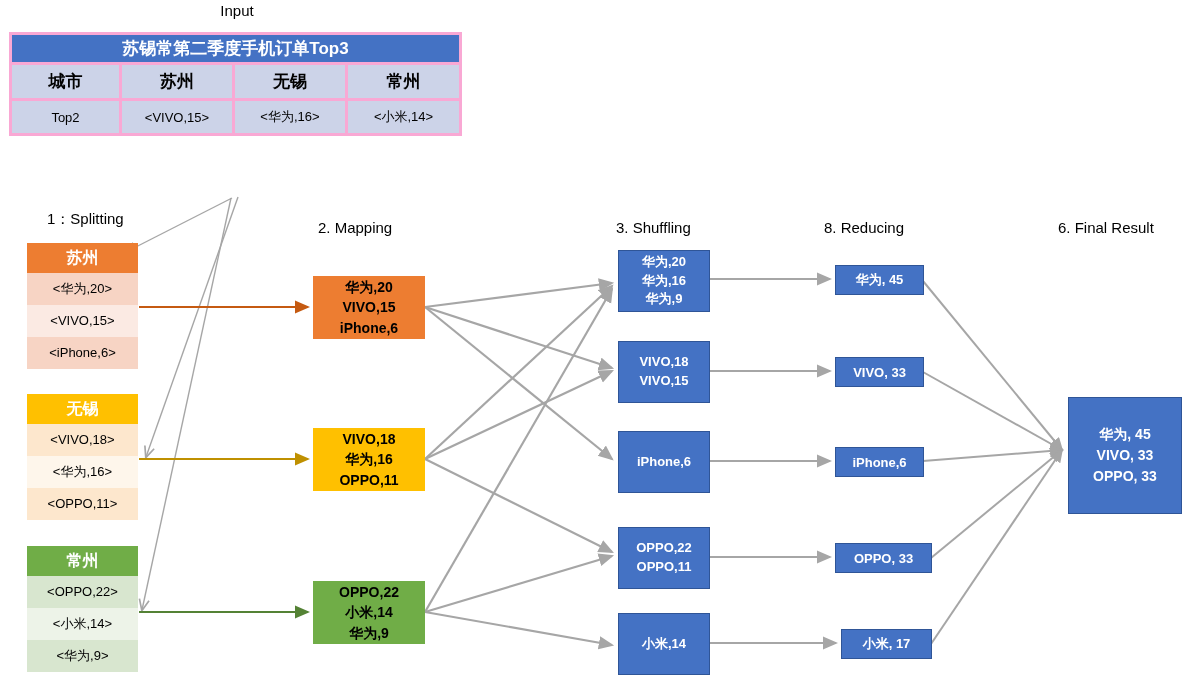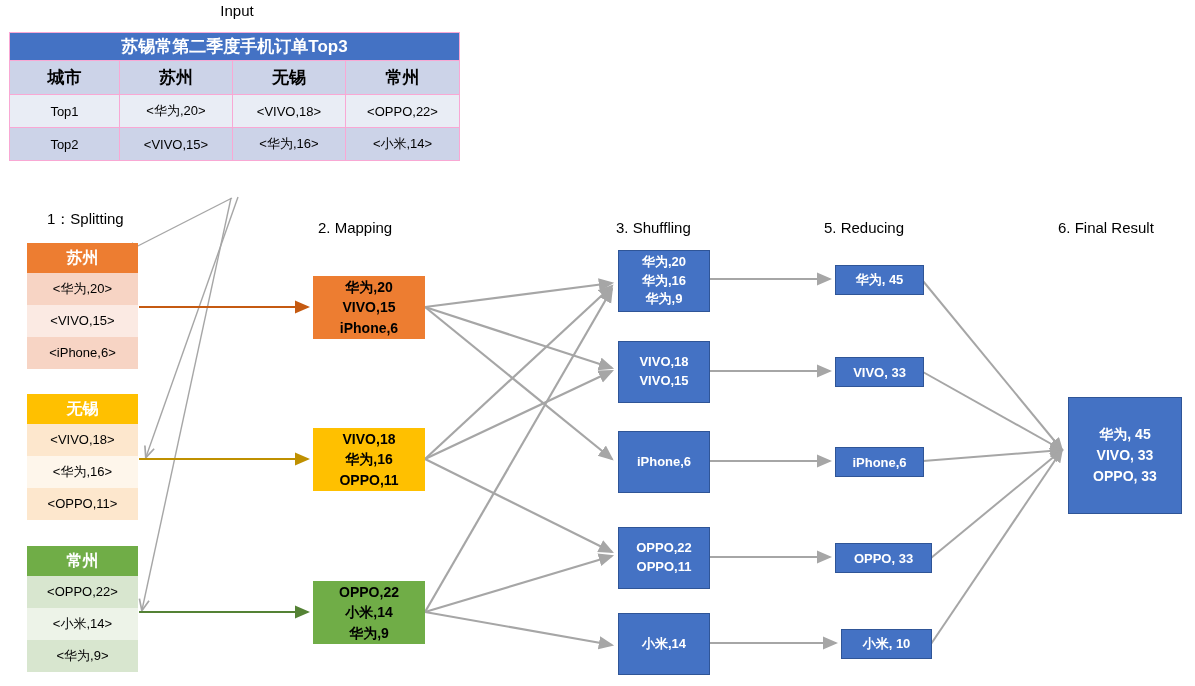--- a/index.html
+++ b/index.html
@@ -6,21 +6,21 @@
   body{width:1195px;height:686px;position:relative;overflow:hidden;
        font-family:"Liberation Sans","DejaVu Sans",sans-serif;color:#000;}
   #stage{position:absolute;left:0;top:0;width:1195px;height:686px;padding-left:15px;}
   svg.arrows{position:absolute;left:0;top:0;width:1195px;height:686px;pointer-events:none;}
 
   
   #input-label{position:absolute;left:197px;top:2px;width:80px;text-align:center;
                font-size:15px;}
   #input-table{position:absolute;left:9px;top:32px;width:450px;
                border-collapse:collapse;table-layout:fixed;}
-  #input-table td{border:1px solid #f9a8d4;text-align:center;font-size:13px;
+  #input-table td{border:3px solid #f9a8d4;text-align:center;font-size:13px;
                   padding:0;height:32px;vertical-align:middle;}
   #input-table tr.title td{background:#4472c4;color:#fff;font-size:17px;font-weight:bold;height:27px;}
   #input-table tr.head td{background:#ccd3e8;font-size:17px;font-weight:bold;height:33px;margin-top:24px;}
   #input-table tr.r-odd td{background:#e9edf5;}
   #input-table tr.r-even td{background:#ccd3e8;}
   #input-table col.c0{width:110px;}
   #input-table col.c1{width:113px;}
   #input-table col.c2{width:113px;}
   #input-table col.c3{width:114px;}
 
@@ -149,39 +149,33 @@
     <tbody>
       <tr class="title">
         <td colspan="4">苏锡常第二季度手机订单Top3</td>
       </tr>
       <tr class="head">
         <td>城市</td>
         <td>苏州</td>
         <td>无锡</td>
         <td>常州</td>
       </tr>
-      <tr class="r-odd">
-        <td>Top1</td>
-        <td>&lt;华为,20&gt;</td>
-        <td>&lt;VIVO,18&gt;</td>
-        <td>&lt;OPPO,22&gt;</td>
-      </tr>
       <tr class="r-even">
         <td>Top2</td>
         <td>&lt;VIVO,15&gt;</td>
         <td>&lt;华为,16&gt;</td>
         <td>&lt;小米,14&gt;</td>
       </tr>
     </tbody>
   </table>
 
   <div class="stage-title" style="left:47px;top:210px;">1：Splitting</div>
   <div class="stage-title" style="left:318px;top:219px;">2. Mapping</div>
   <div class="stage-title" style="left:616px;top:219px;text-align:center;">3. Shuffling</div>
-  <div class="stage-title" style="left:824px;top:219px;">5. Reducing</div>
+  <div class="stage-title" style="left:824px;top:219px;">8. Reducing</div>
   <div class="stage-title" style="left:1058px;top:219px;">6. Final Result</div>
 
   <div class="split-group sg-orange" style="top:243px;">
     <div class="split-head">苏州</div>
     <div class="split-row r1">&lt;华为,20&gt;</div>
     <div class="split-row r2">&lt;VIVO,15&gt;</div>
     <div class="split-row r3">&lt;iPhone,6&gt;</div>
   </div>
 
   <div class="split-group sg-yellow" style="top:394px;">
@@ -231,21 +225,21 @@
     <div>OPPO,11</div>
   </div>
   <div class="shuf-box" style="top:613px;height:60px;">
     <div>小米,14</div>
   </div>
 
   <div class="red-box" style="left:835px;top:265px;width:87px;">华为, 45</div>
   <div class="red-box" style="left:835px;top:357px;width:87px;">VIVO, 33</div>
   <div class="red-box" style="left:835px;top:447px;width:87px;">iPhone,6</div>
   <div class="red-box" style="left:835px;top:543px;width:95px;">OPPO, 33</div>
-  <div class="red-box" style="left:841px;top:629px;width:89px;">小米, 10</div>
+  <div class="red-box" style="left:841px;top:629px;width:89px;">小米, 17</div>
 
   <div id="final-box">
     <div>华为, 45</div>
     <div>VIVO, 33</div>
     <div>OPPO, 33</div>
   </div>
 
 </div>
 
 </body></html>

